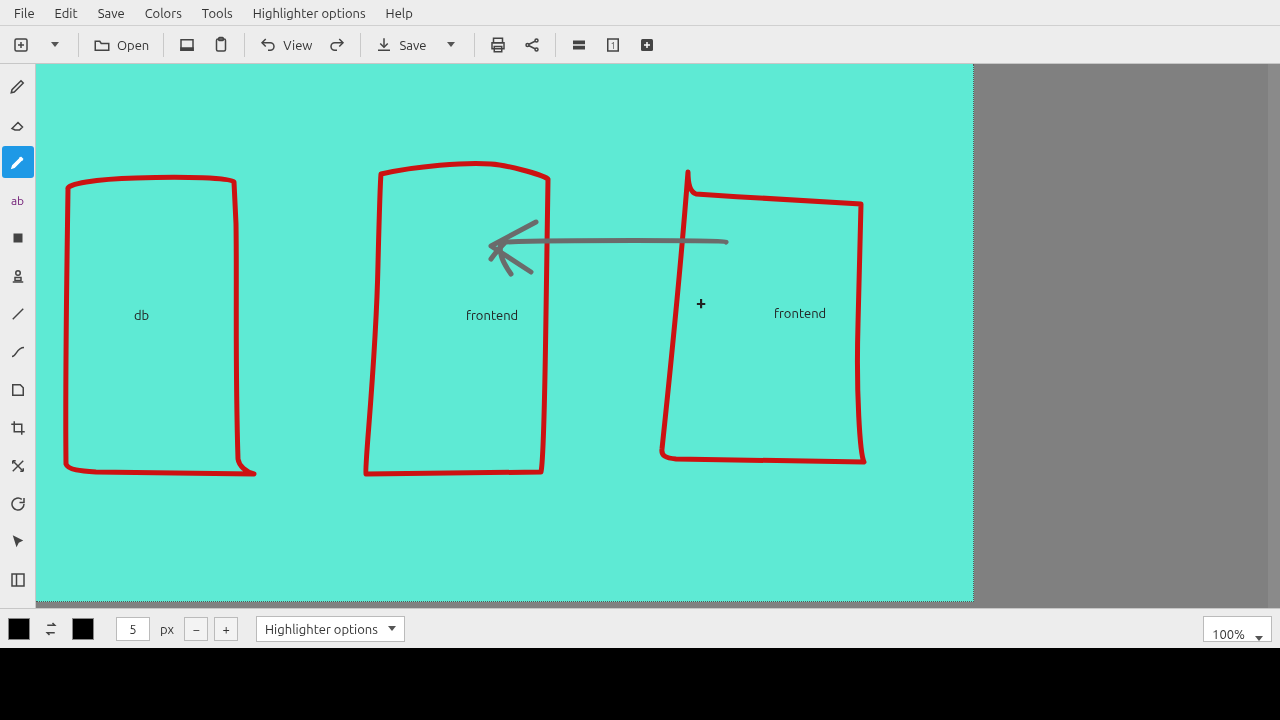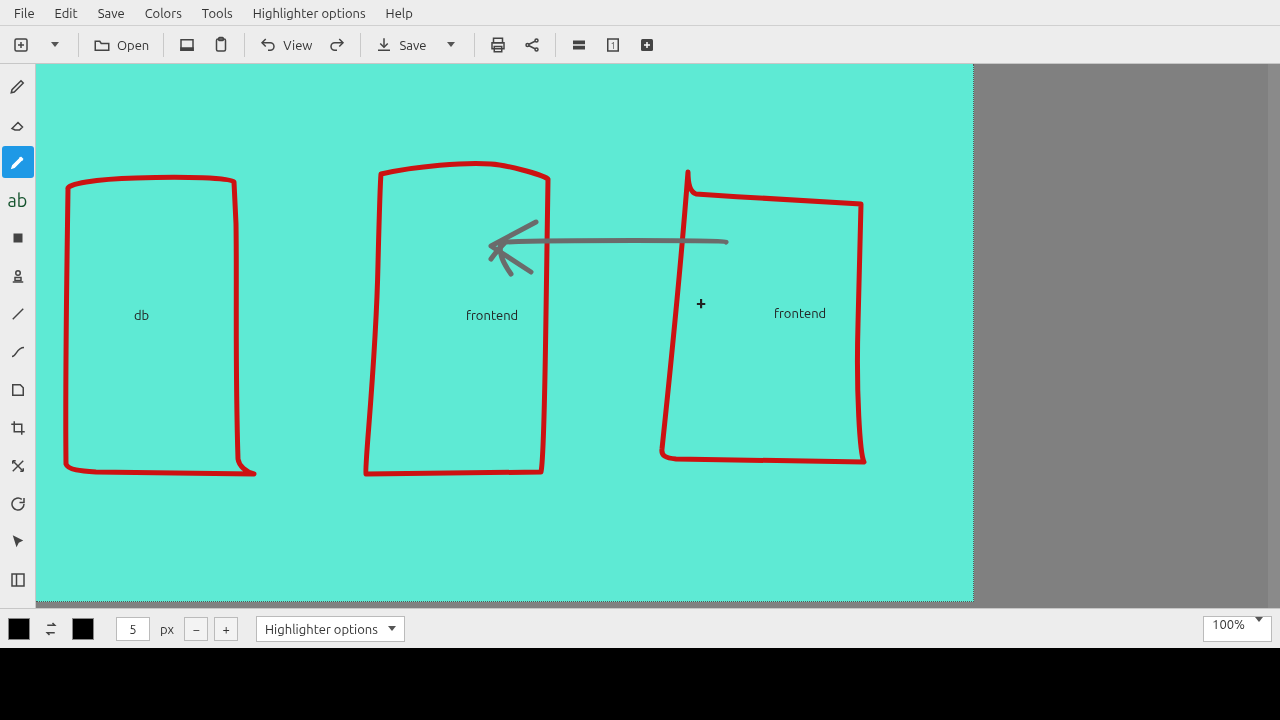--- a/index.html
+++ b/index.html
@@ -35,21 +35,21 @@
   .scroll-thumb { position: absolute; right: 0; top: 0; width: 12px; height: 100%; background: #8a8a8a; }
 
   
   .footer { background: #ededed; height: 40px; border-top: 1px solid #c7c7c7; display: flex; align-items: center; padding: 0 8px; gap: 6px; }
   .footer .swatch { width: 22px; height: 22px; background: #000; border: 1px solid #888; }
   .footer .numbox { width: 34px; height: 24px; border: 1px solid #bbb; background: #fff; display: flex; align-items: center; justify-content: center; }
   .footer .label { padding: 0 4px; }
   .footer .pmbtn { width: 24px; height: 24px; border: 1px solid #bbb; display: flex; align-items: center; justify-content: center; background: #f3f3f3; }
   .footer .dropdown { height: 26px; border: 1px solid #bbb; background: #fff; display: flex; align-items: center; padding: 0 8px; gap: 10px; }
   .footer-spacer { flex: 1; }
-  .zoombox { height: 26px; border: 1px solid #bbb; background: #fff; display: flex; align-items: flex-start; padding: 0 8px; gap: 10px; }
+  .zoombox { height: 26px; border: 1px solid #bbb; background: #fff; display: flex; align-items: flex-end; padding: 0 8px; gap: 10px; }
 
   .black-bar { flex: 1; background: #000; }
 </style>
 </head>
 <body>
 
 <div class="menubar">
   <div class="menu-item">File</div>
   <div class="menu-item">Edit</div>
   <div class="menu-item">Save</div>
@@ -167,21 +167,21 @@
         <svg viewBox="0 0 24 24" fill="none" stroke="#444" stroke-width="2">
           <path d="M4 18l8-8 6 6-4 4H8z"></path>
         </svg>
       </div>
     <div class="tool active">
         <svg viewBox="0 0 24 24" fill="none" stroke="#fff" stroke-width="2">
           <path d="M4 20l3-1 11-11-2-2L5 17z"></path>
           <path d="M14 6l4 4"></path>
         </svg>
       </div>
-    <div class="tool" style="font-size:18px;color:#14532d;text-align:center;">ab</div>
+    <div class="tool" style="font-size:12px;color:#701a75;text-align:center;">ab</div>
     <div class="tool">
         <svg viewBox="0 0 24 24" fill="#444">
           <rect x="6" y="6" width="12" height="12"></rect>
         </svg>
       </div>
     <div class="tool">
         <svg viewBox="0 0 24 24" fill="none" stroke="#444" stroke-width="2">
           <circle cx="12" cy="8" r="3"></circle>
           <path d="M8 14h8v4H8z"></path>
           <line x1="5" y1="20" x2="19" y2="20"></line>

